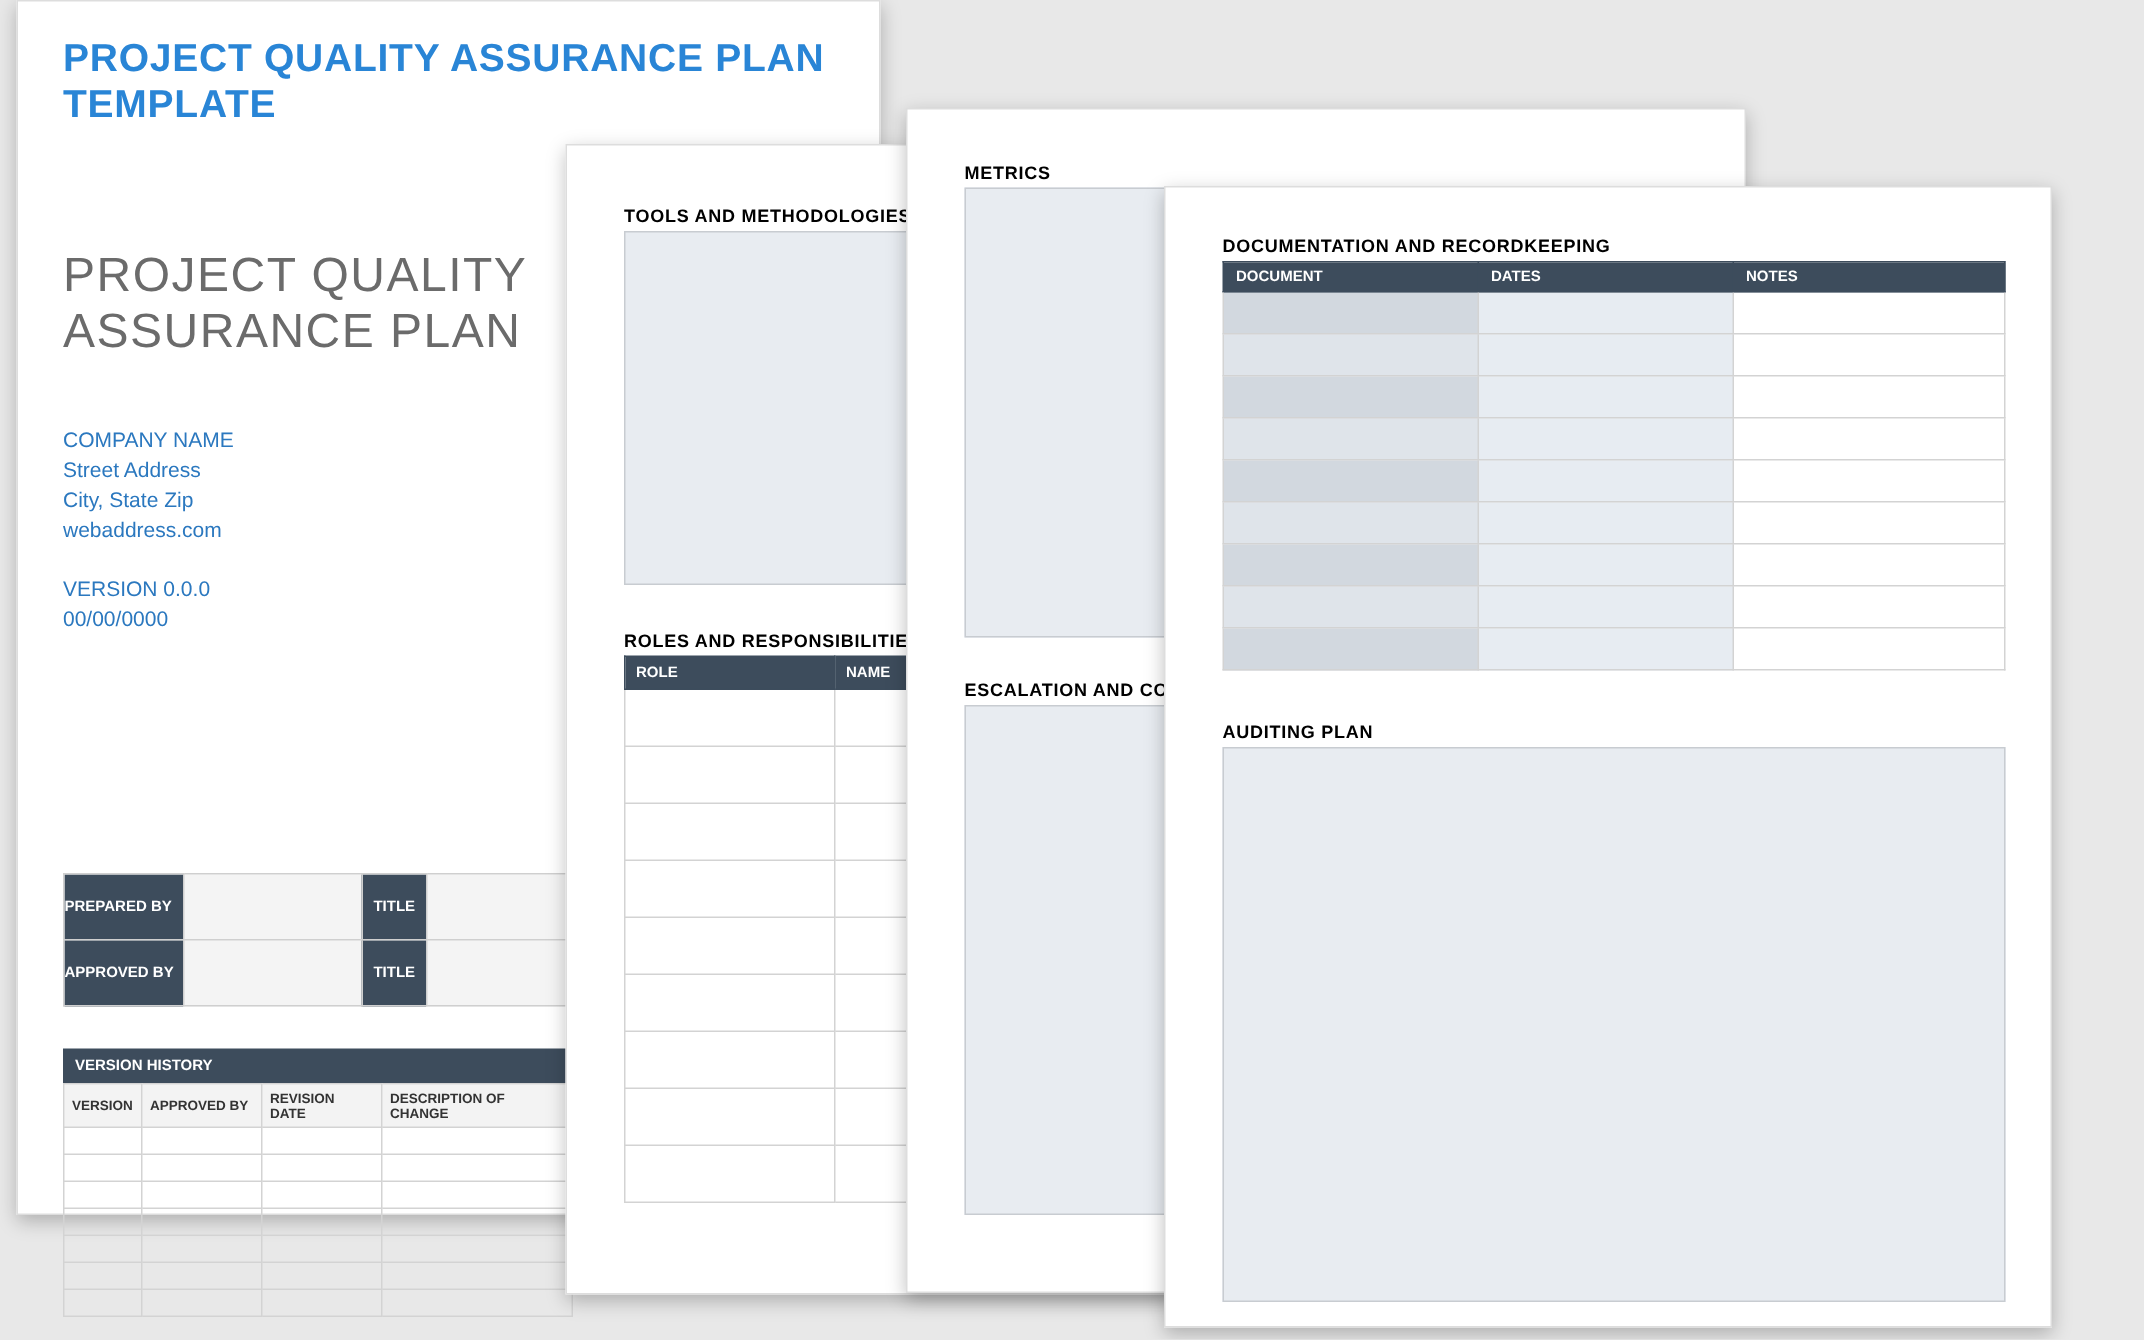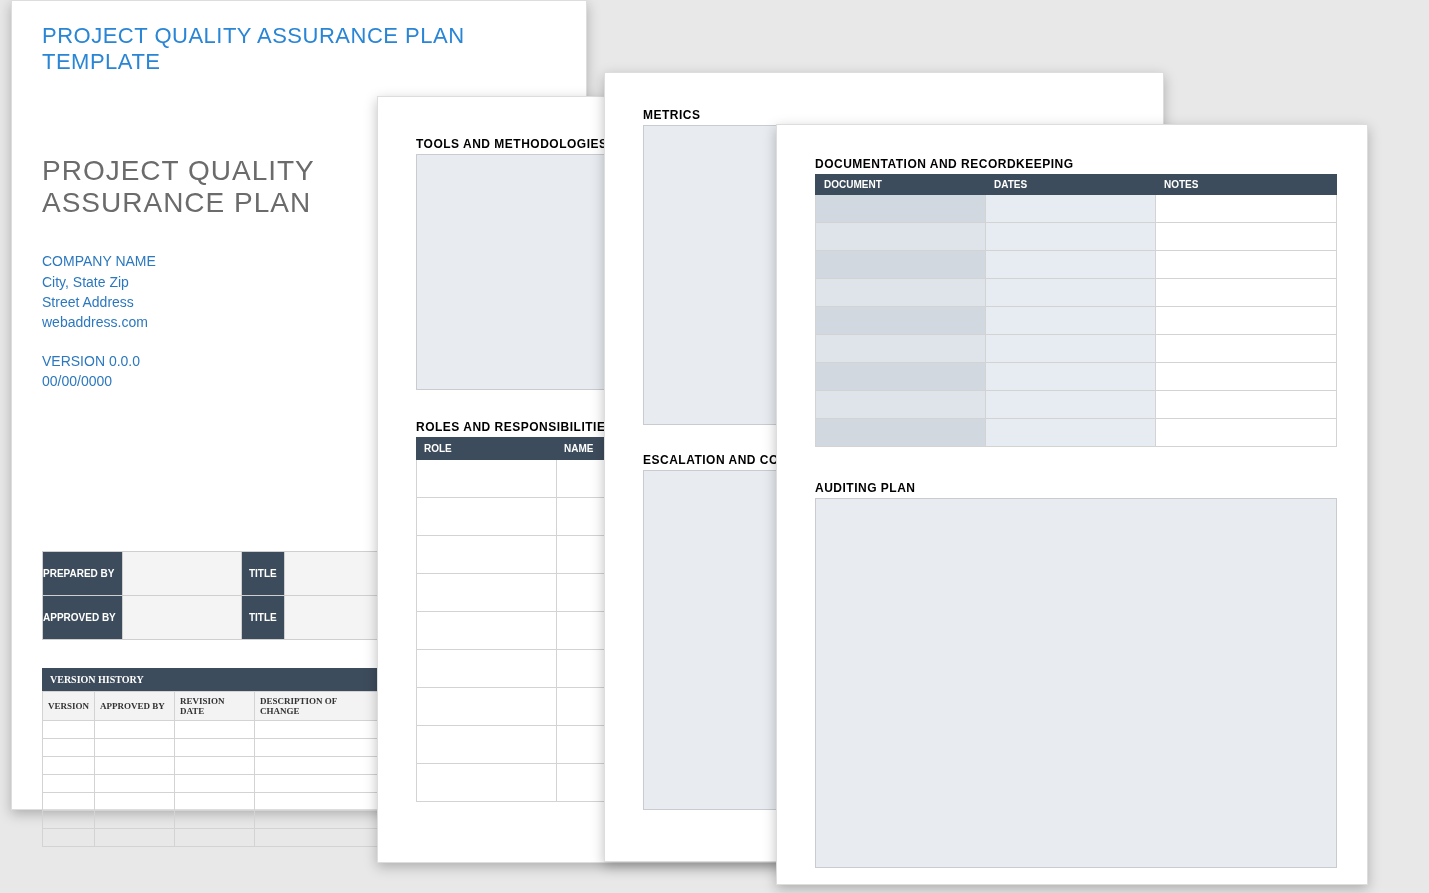--- a/index.html
+++ b/index.html
@@ -12,33 +12,33 @@
   }
   .page {
     position:absolute;
     background:#ffffff;
     box-shadow: 0 4px 12px rgba(0,0,0,.25);
     border:1px solid #ddd;
   }
 
   
   .page1 { left:11px; top:0px; width:576px; height:810px; padding:22px 30px; }
-  .tmpl-title { color:#2985d6; font-weight:400; font-size:22px; letter-spacing:.5px; }
-  .doc-title { margin-top:80px; color:#6b6b6b; font-weight:400; font-size:28px; line-height:1.15; letter-spacing:1px; }
-  .company-block { margin-top:32px; color:#2b78bf; font-size:14px; line-height:1.45; }
+  .tmpl-title { color:#2985d6; font-weight:700; font-size:26px; letter-spacing:.5px; }
+  .doc-title { margin-top:80px; color:#6b6b6b; font-weight:400; font-size:32px; line-height:1.15; letter-spacing:1px; }
+  .company-block { margin-top:44px; color:#2b78bf; font-size:14px; line-height:1.45; }
   .version-block { margin-top:18px; color:#2b78bf; font-size:14px; line-height:1.45; }
 
   .sign-table { margin-top:160px; width:340px; border-collapse:collapse; }
   .sign-table td { border:1px solid #cfcfcf; height:26px; }
   .sign-table .lbl { background:#3d4c5c; color:#fff; font-size:10px; font-weight:700; padding:0 0; width:80px; white-space:nowrap; }
   .sign-table .val-wide { width:120px; background:#f4f4f4; }
   .sign-table .lbl2 { background:#3d4c5c; color:#fff; font-size:10px; font-weight:700; padding:16px 7px; width:42px; text-align:center; }
   .sign-table .val-narrow { width:98px; background:#f4f4f4; }
 
-  .history-wrap { margin-top:28px; width:340px;font-family:Liberation Serif, serif; }
+  .history-wrap { margin-top:28px; width:340px; }
   .history-head { background:#3d4c5c; color:#fff; font-size:10px; font-weight:700; padding:6px 8px; }
   .history-table { width:100%; border-collapse:collapse; }
   .history-table th { background:#f3f3f3; border:1px solid #d3d3d3; font-size:9px; font-weight:700; text-align:left; padding:4px 5px; color:#333; }
   .history-table td { border:1px solid #d3d3d3; height:18px; }
   .history-table th:nth-child(1), .history-table td:nth-child(1){width:52px;}
   .history-table th:nth-child(2), .history-table td:nth-child(2){width:80px;}
   .history-table th:nth-child(3), .history-table td:nth-child(3){width:80px;}
 
   
   .page2 { left:377px; top:96px; width:405px; height:767px; padding:40px 25px 25px 38px; }
@@ -71,22 +71,22 @@
 <div class="page page1">
   <div class="tmpl-title">PROJECT QUALITY ASSURANCE PLAN TEMPLATE</div>
 
   <div class="doc-title">
     <div>PROJECT QUALITY</div>
     <div>ASSURANCE PLAN</div>
   </div>
 
   <div class="company-block">
     <div>COMPANY NAME</div>
+    <div>Street Address</div>
     <div>City, State Zip</div>
-    <div>Street Address</div>
     <div>webaddress.com</div>
   </div>
 
   <div class="version-block">
     <div>VERSION 0.0.0</div>
     <div>00/00/0000</div>
   </div>
 
   <table class="sign-table">
     <tbody>

